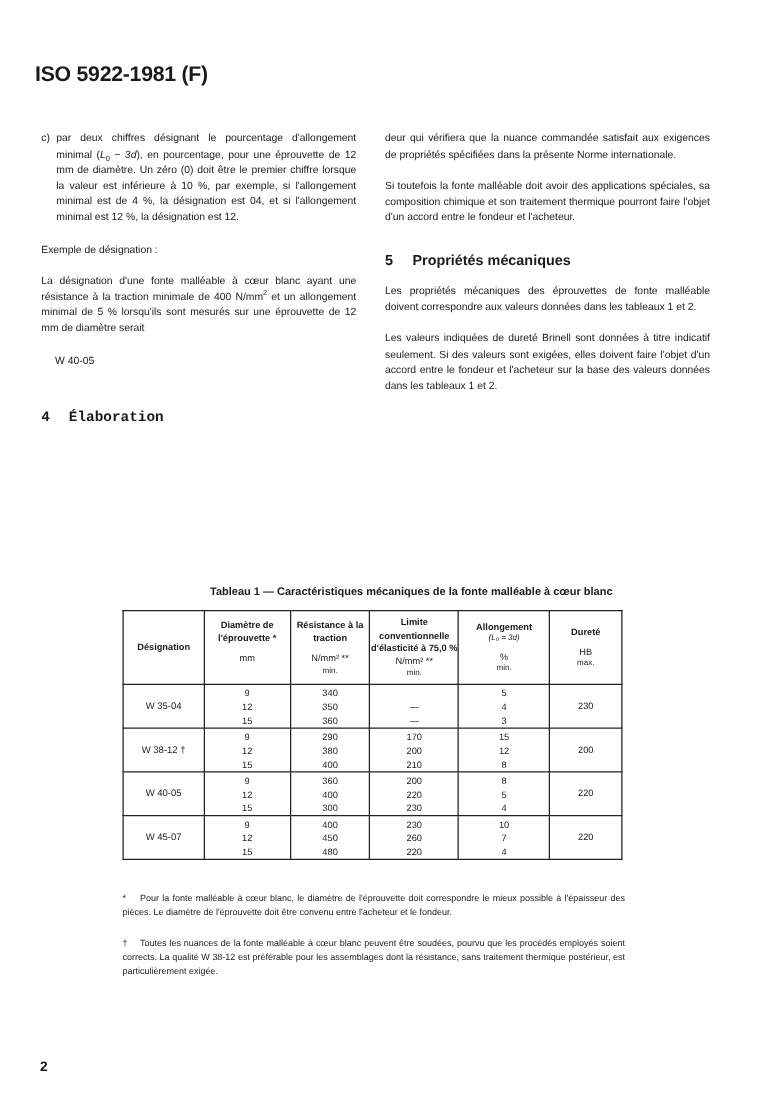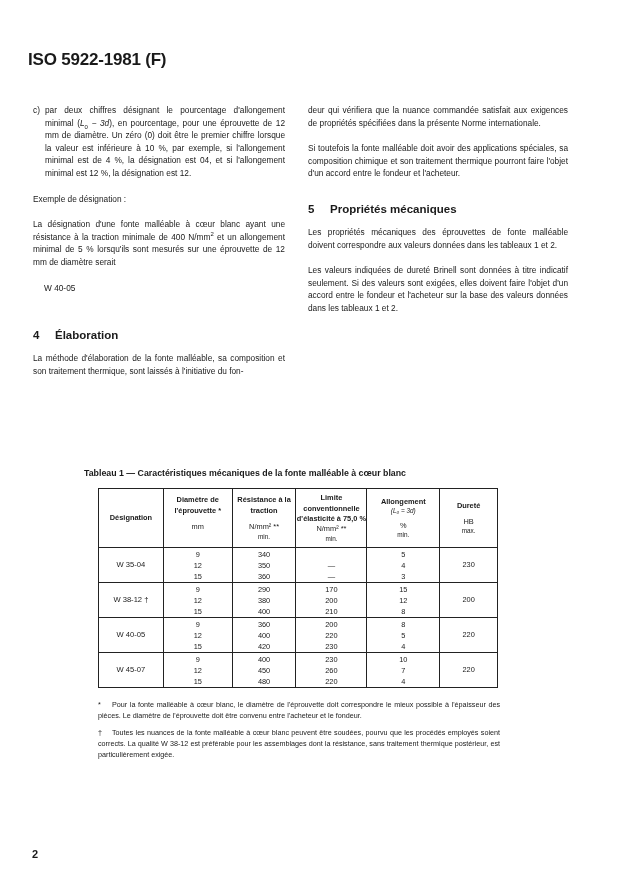--- a/index.html
+++ b/index.html
@@ -12,49 +12,48 @@
   .col { position: absolute; font-size: 8.3px; line-height: 12.6px; text-align: justify; }
   .col p { margin: 0 0 13px 0; }
   .col-left { left: 33px; top: 104px; width: 252px; }
   .col-right { left: 308px; top: 104px; width: 260px; }
   .item-c { padding-left: 12px; text-indent: -12px; }
   .item-c .lbl { display: inline-block; width: 12px; text-indent: 0; }
   .example-code { padding-left: 11px; margin-top: 0; }
   h2 { font-size: 11.5px; font-weight: bold; margin: 22px 0 10px 0; line-height: 14px; text-align: left; }
   h2 .num { display: inline-block; width: 22px; }
   sub, sup { font-size: 6px; line-height: 0; }
-  .table-caption { left: 0; width: 490px; top: 468px; text-align: center; font-size: 8.8px; font-weight: bold; }
+  .table-caption { left: 0; width: 490px; top: 468px; text-align: right; font-size: 8.8px; font-weight: bold; }
   table.mech {
     position: absolute; left: 98px; top: 488px; width: 400px;
     border-collapse: collapse; font-size: 7.4px; line-height: 10.4px; text-align: center;
   }
   table.mech th, table.mech td { border: 1px solid #222; padding: 0; vertical-align: middle; }
   table.mech th { font-weight: bold; height: 58px; }
   table.mech th .unit { font-weight: normal; display: block; margin-top: 6px; }
   table.mech th .minmax { font-weight: normal; display: block; font-size: 6.4px; line-height: 8px; }
   table.mech td { height: 34px; }
   table.mech td .v { display: block; line-height: 11px; }
   table.mech td.desig { font-size: 7.6px; }
   .notes { position: absolute; left: 98px; top: 699px; width: 402px; font-size: 7.2px; line-height: 11px; text-align: justify; }
-  .notes p { margin: 0 0 6px 0; }
+  .notes p { margin: 14px 0 6px 0; }
   .notes .mark { display: inline-block; width: 14px; }
   .page-num { left: 32px; top: 848px; font-size: 11px; font-weight: bold; }
 </style>
 </head>
 <body>
 
 <div class="abs header-title">ISO 5922-1981 (F)</div>
 
 <div class="col col-left">
   <p class="item-c"><span class="lbl">c)</span><span>par deux chiffres désignant le pourcentage d'allongement minimal (</span><i>L</i><sub>0</sub><i> − 3d</i><span>), en pourcentage, pour une éprouvette de 12 mm de diamètre. Un zéro (0) doit être le premier chiffre lorsque la valeur est inférieure à 10 %, par exemple, si l'allongement minimal est de 4 %, la désignation est 04, et si l'allongement minimal est 12 %, la désignation est 12.</span></p>
   <p>Exemple de désignation :</p>
   <p><span>La désignation d'une fonte malléable à cœur blanc ayant une résistance à la traction minimale de 400 N/mm</span><sup>2</sup><span> et un allongement minimal de 5 % lorsqu'ils sont mesurés sur une éprouvette de 12 mm de diamètre serait</span></p>
   <p class="example-code">W 40-05</p>
-  <h2 style="margin-top:34px;"><span class="num">4</span><span>Élaboration</span></h2>
-  <p>La méthode d'élaboration de la fonte malléable, sa composition et son traitement thermique, sont laissés à l'initiative du fon-</p>
+  <h2 style="margin-top:34px;font-family:Liberation Mono, monospace;"><span class="num">4</span><span>Élaboration</span></h2>
 </div>
 
 <div class="col col-right">
   <p>deur qui vérifiera que la nuance commandée satisfait aux exigences de propriétés spécifiées dans la présente Norme internationale.</p>
   <p>Si toutefois la fonte malléable doit avoir des applications spéciales, sa composition chimique et son traitement thermique pourront faire l'objet d'un accord entre le fondeur et l'acheteur.</p>
   <h2><span class="num">5</span><span>Propriétés mécaniques</span></h2>
   <p>Les propriétés mécaniques des éprouvettes de fonte malléable doivent correspondre aux valeurs données dans les tableaux 1 et 2.</p>
   <p>Les valeurs indiquées de dureté Brinell sont données à titre indicatif seulement. Si des valeurs sont exigées, elles doivent faire l'objet d'un accord entre le fondeur et l'acheteur sur la base des valeurs données dans les tableaux 1 et 2.</p>
 </div>
 
@@ -131,21 +130,21 @@
     <tr>
       <td class="desig">W 40-05</td>
       <td>
           <span class="v">9</span>
           <span class="v">12</span>
           <span class="v">15</span>
         </td>
       <td>
           <span class="v">360</span>
           <span class="v">400</span>
-          <span class="v">420</span>
+          <span class="v">300</span>
         </td>
       <td>
           <span class="v">200</span>
           <span class="v">220</span>
           <span class="v">230</span>
         </td>
       <td>
           <span class="v">8</span>
           <span class="v">5</span>
           <span class="v">4</span>

